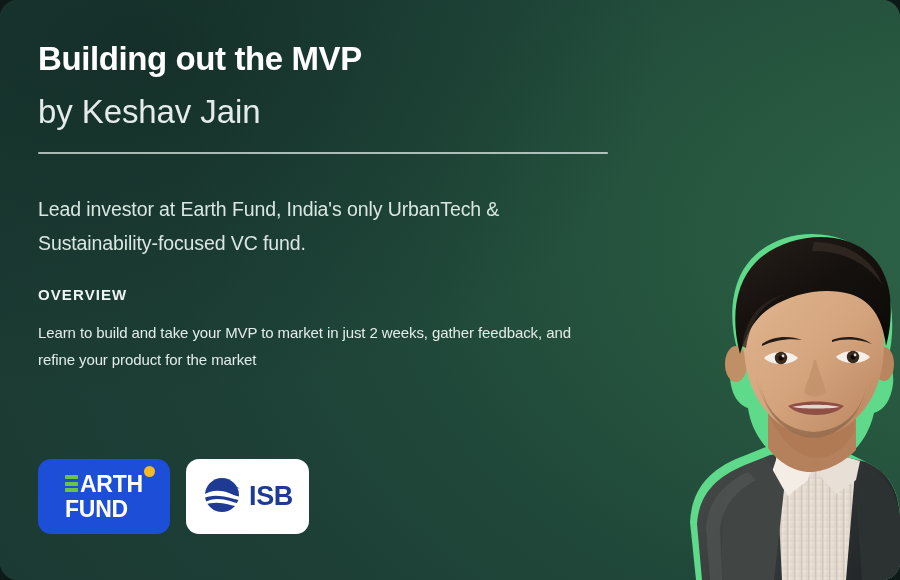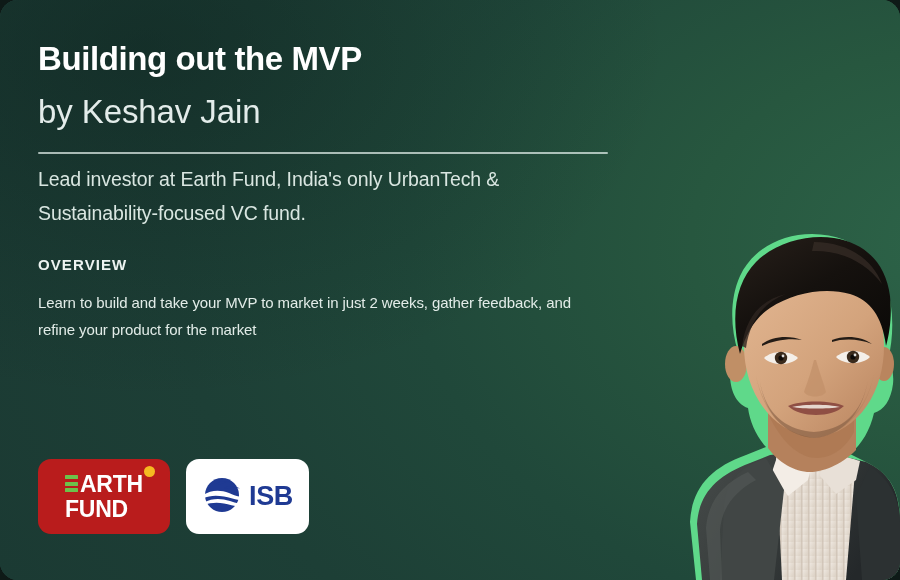--- a/index.html
+++ b/index.html
@@ -48,21 +48,21 @@
     color: #e3eceA;
     letter-spacing: -0.1px;
   }
   #divider {
     margin-top: 21px;
     width: 570px; height: 2px;
     background: rgba(226,238,234,.72);
     border-radius: 2px;
   }
   #subtitle {
-    margin-top: 8px;
+    margin-top: 38px;
     font-size: 19.5px;
     line-height: 1.75;
     color: #d9e6e1;
     font-weight: 400;
     letter-spacing: -0.1px;
     max-width: 520px;
   }
   #overview-label {
     margin-top: 26px;
     font-size: 15px;
@@ -90,21 +90,21 @@
   }
   .badge {
     height: 75px;
     border-radius: 13px;
     display: flex;
     align-items: center;
     justify-content: center;
   }
   #earthfund-badge {
     width: 132px;
-    background: #b91c1c;
+    background: #1d4ed8;
   }
   #isb-badge {
     width: 123px;
     background: #ffffff;
   }
   
   #ef-lockup {
     position: relative;
     display: flex;
     flex-direction: column;

